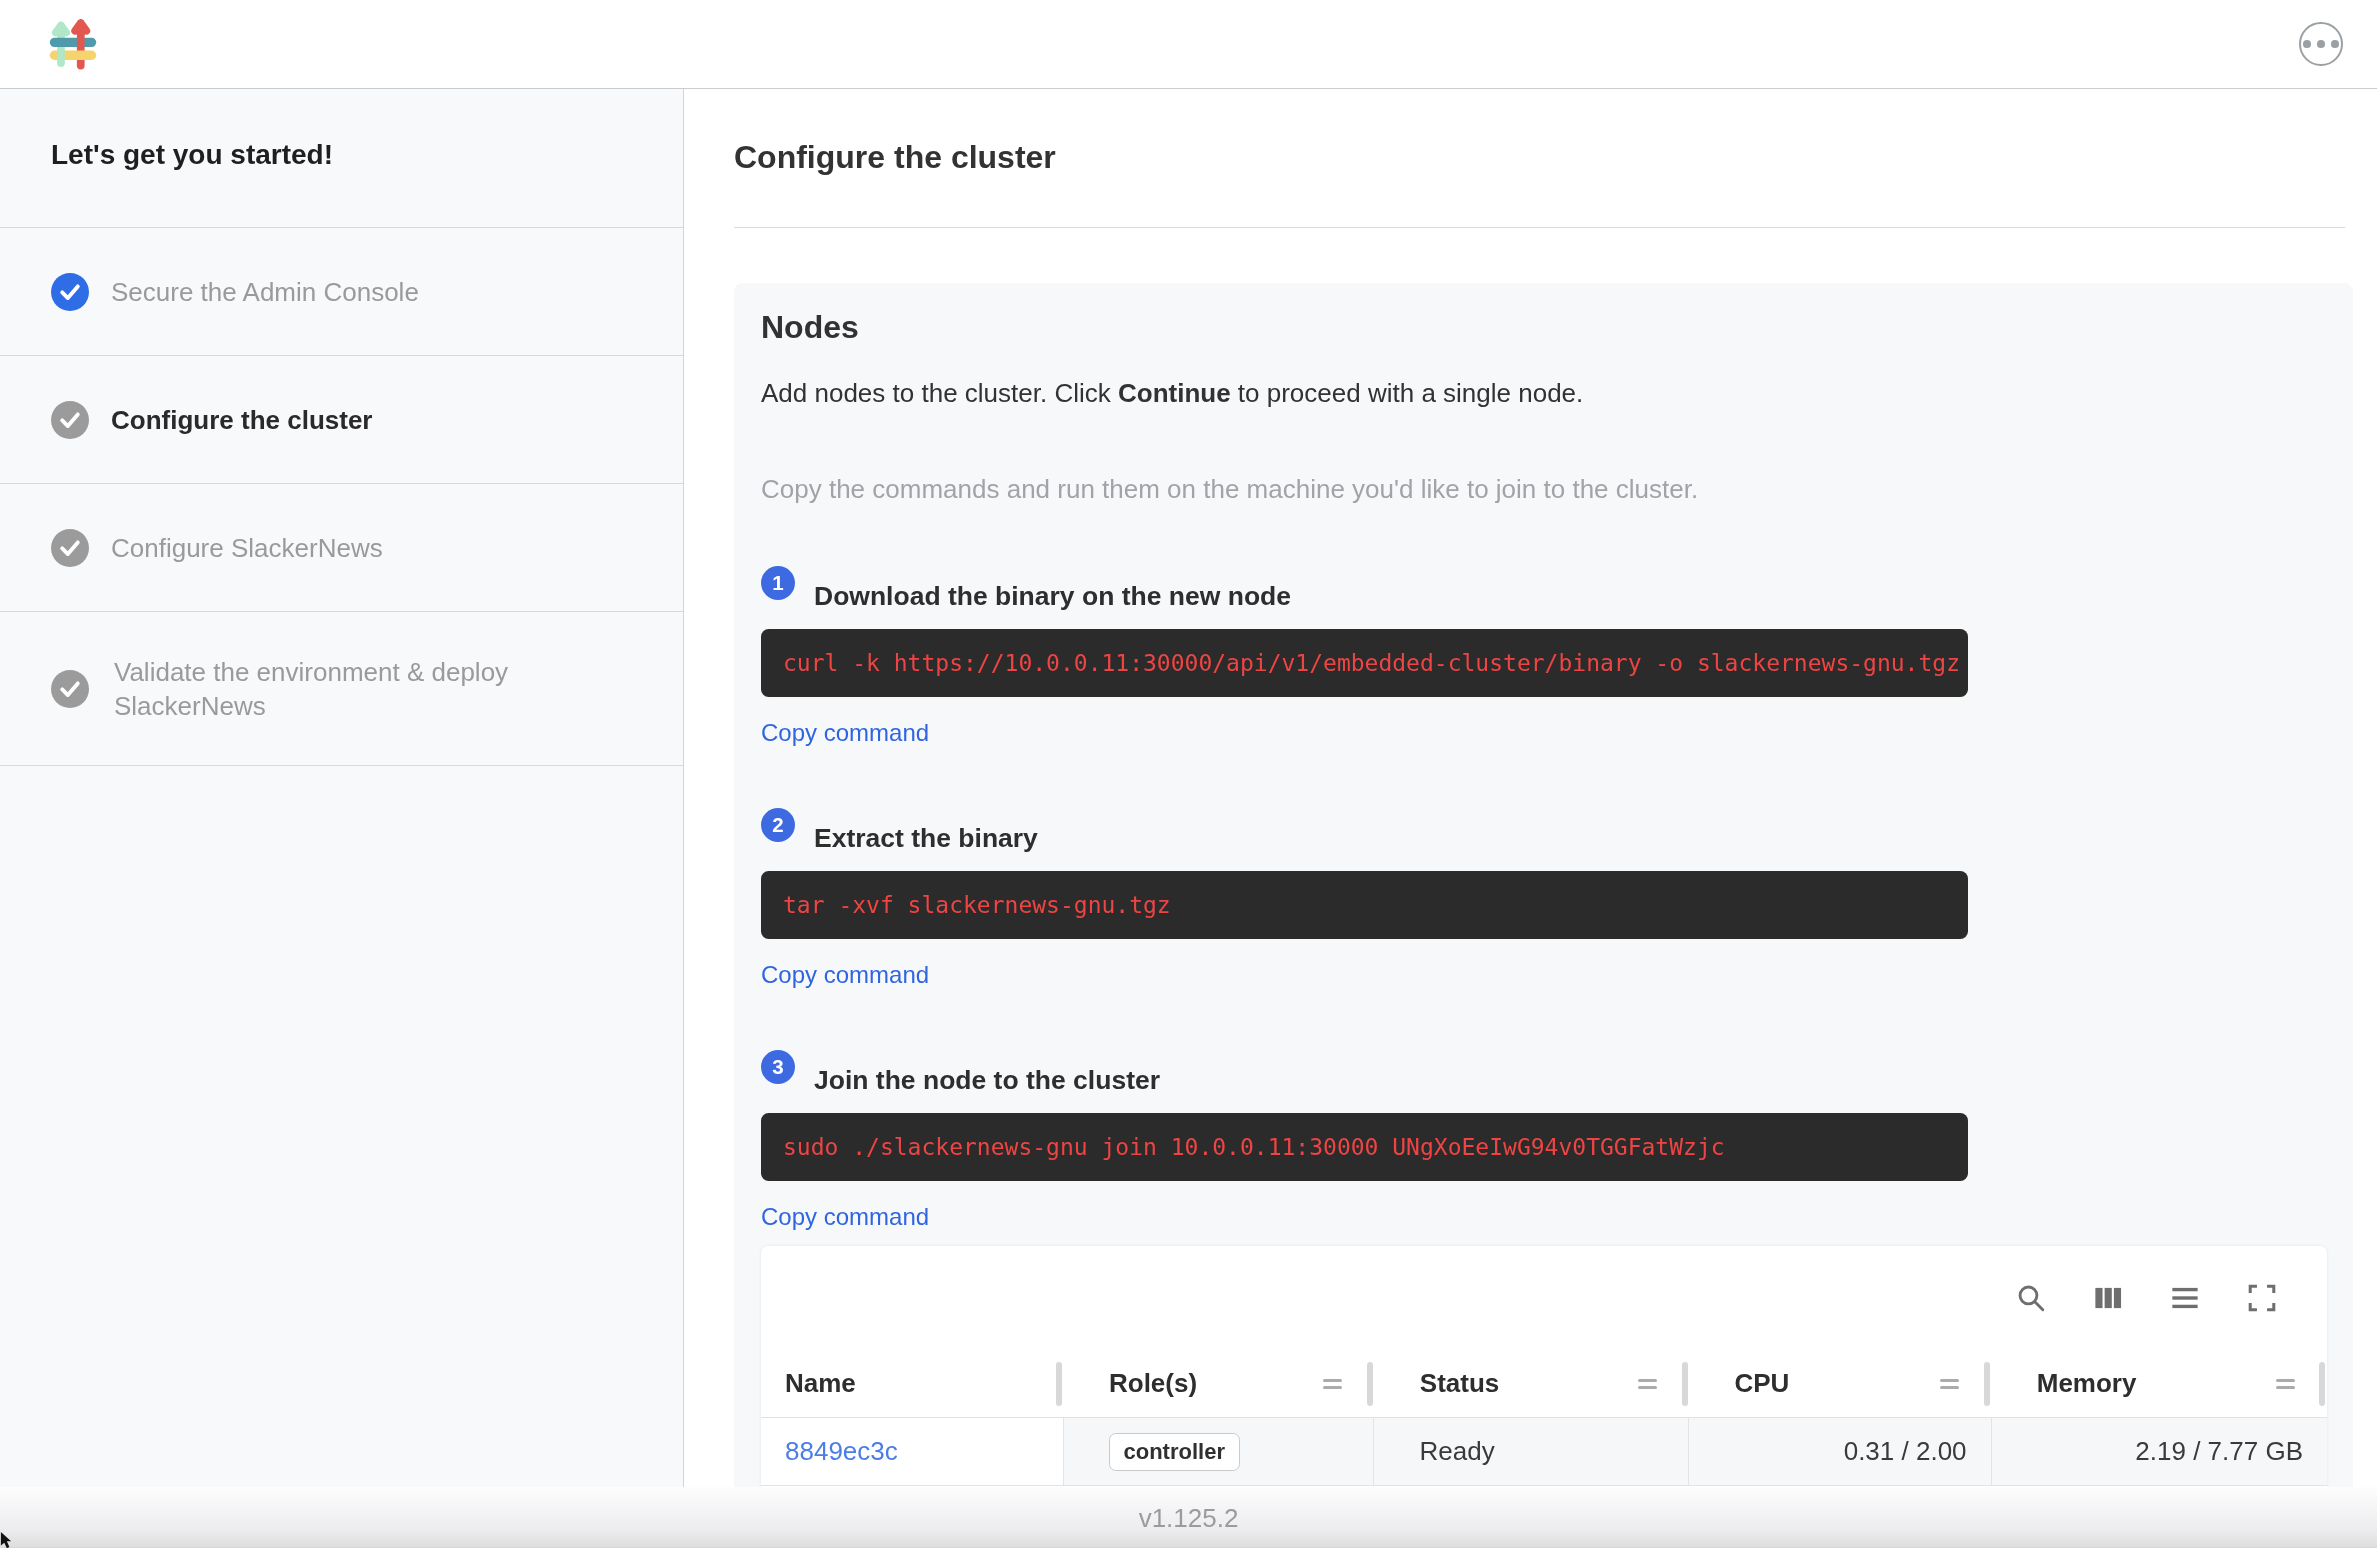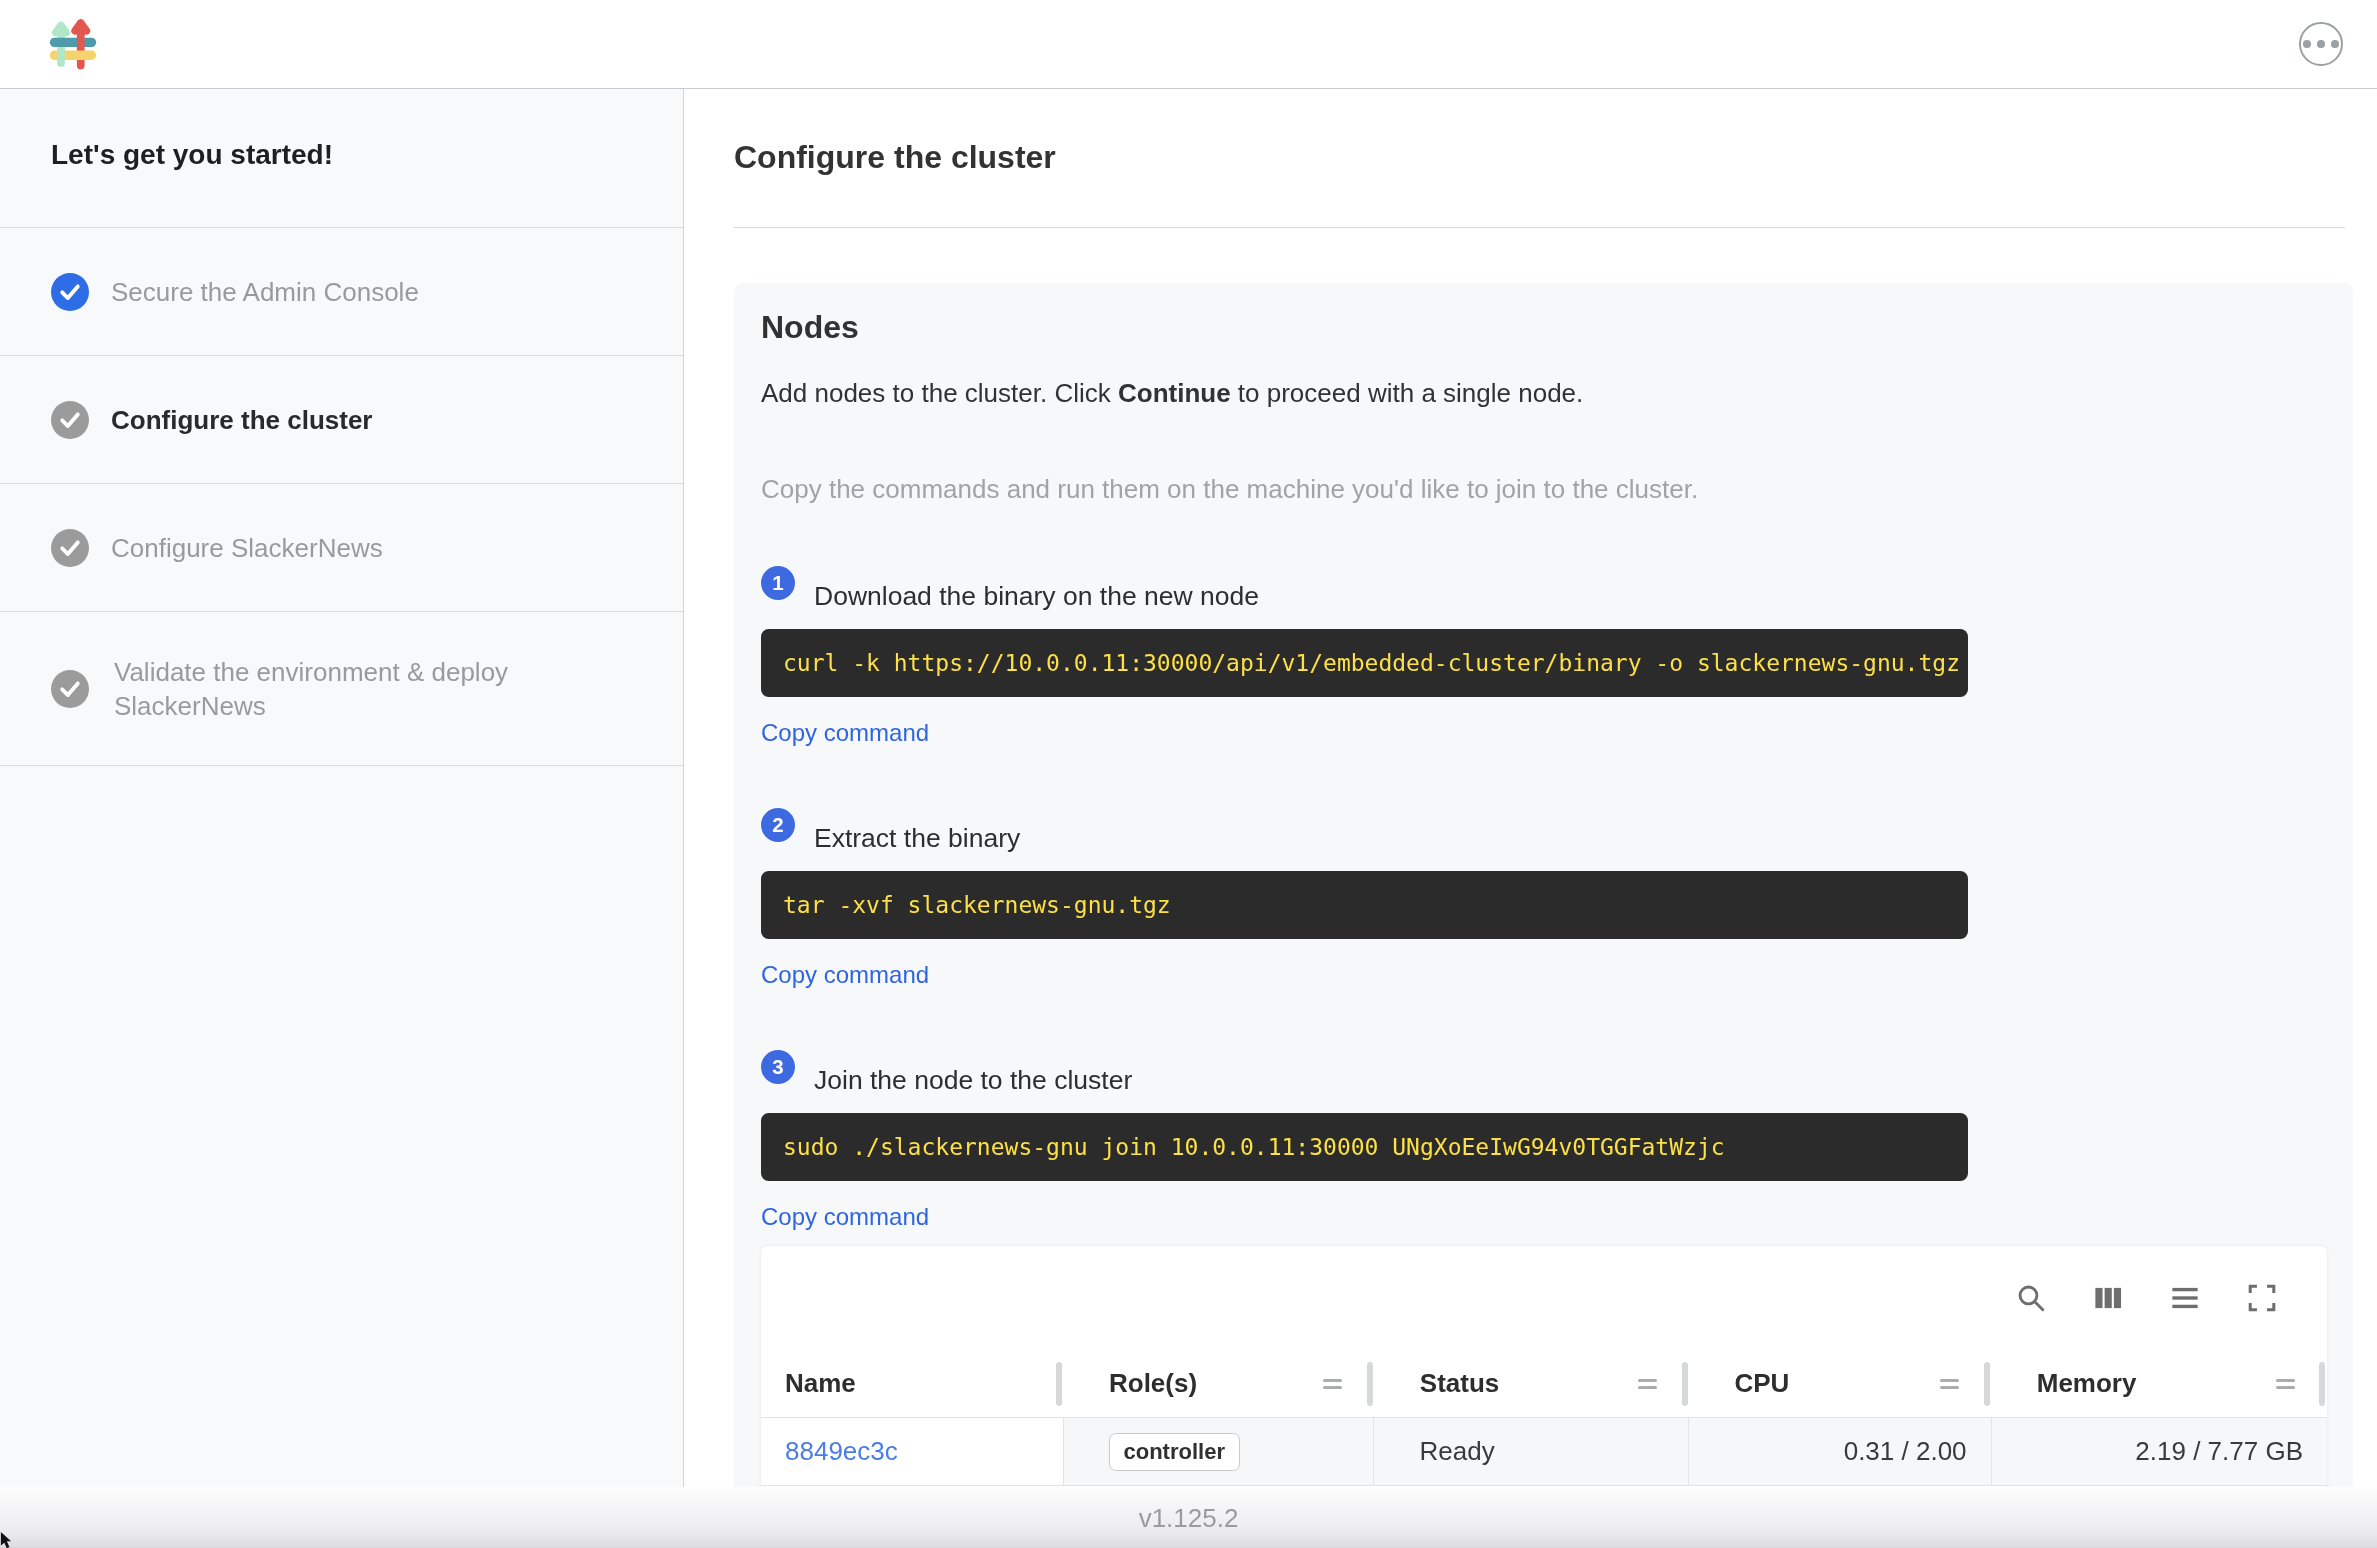--- a/index.html
+++ b/index.html
@@ -46,28 +46,28 @@
   .card h2{ font-size:32px; font-weight:bold; color:#323232; }
   .intro{ margin-top:32px; font-size:26px; color:#323232; }
   .intro b{ font-weight:bold; }
   .hint{ margin-top:65px; font-size:26px; color:#a2a3a8; }
   .step{ margin-top:48px; }
   .step-head{ display:flex; align-items:center; gap:19px; }
   .step-num{
     width:34px; height:34px; border-radius:50%; background:#3e6ae1; color:#fff;
     font-size:20.5px; font-weight:bold; display:flex; align-items:center; justify-content:center;
   }
-  .step-title{ font-size:26.5px; font-weight:normal; color:#2e2e2e;margin-top:28px; }
+  .step-title{ font-size:26.5px; font-weight:bold; color:#2e2e2e;margin-top:28px; }
   .cmd-box{
     margin-top:17px; width:1207px; height:68px; background:#2a2b2a; border-radius:7.7px;
     display:flex; align-items:center; padding:0 22px; cursor:text;
   }
   .cmd-box code{
     font-family:"DejaVu Sans Mono","Liberation Mono",monospace;
-    font-size:23px; color:#fde047; white-space:pre;
+    font-size:23px; color:#ef4444; white-space:pre;
   }
   .copy-link{ display:inline-block; margin-top:22px; font-size:24px; color:#3065e0; cursor:pointer; text-decoration:none; }
   
   .table-panel{
     margin-top:15.4px; width:1566px; background:#ffffff; border-radius:6.8px;
     box-shadow:0 0.9px 3.4px rgba(0,0,0,0.08); padding-bottom:6.8px; overflow:hidden;
   }
   .grid-toolbar{
     height:104px; display:flex; align-items:center; justify-content:flex-end;
     gap:43px; padding-right:48px;

